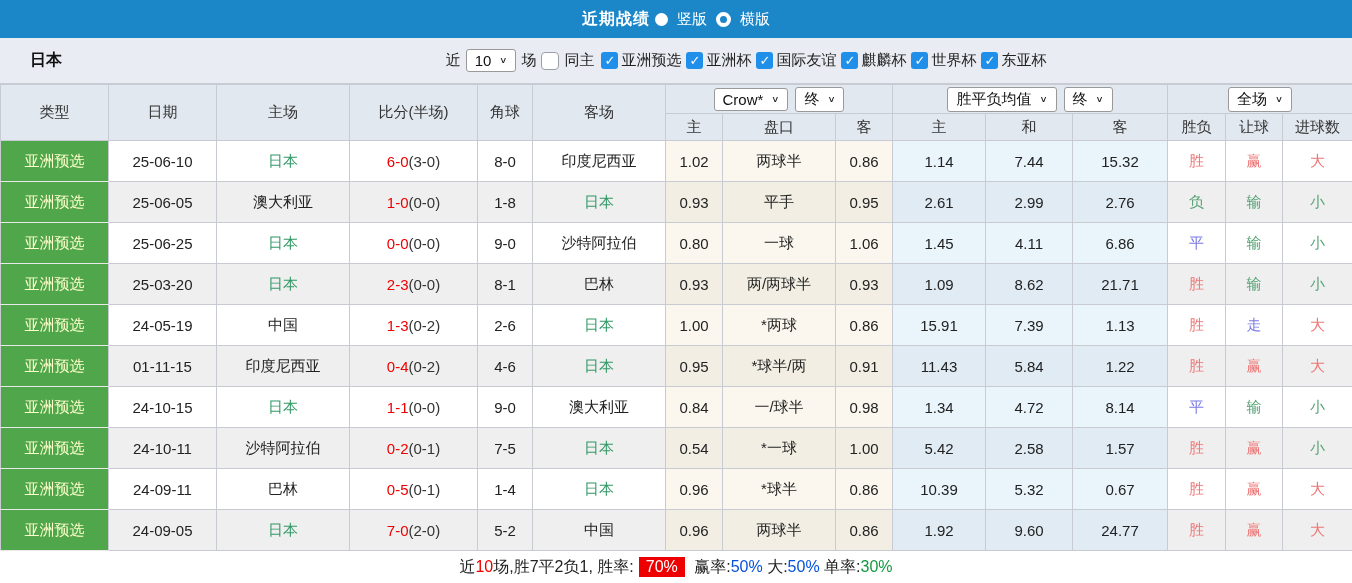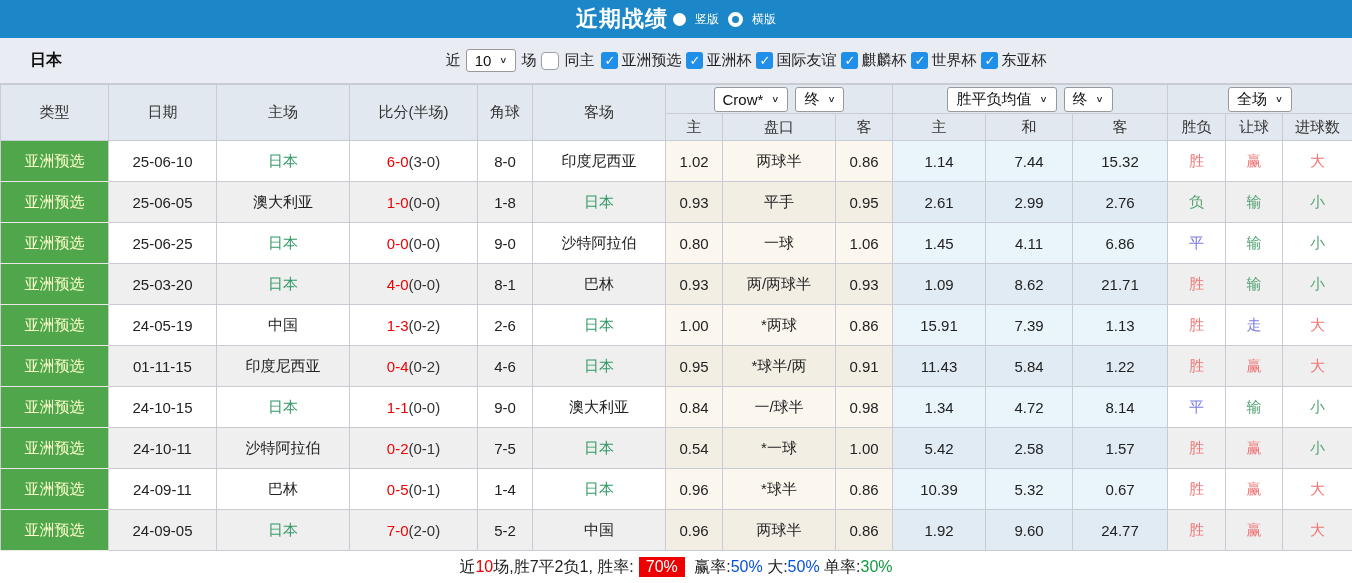--- a/index.html
+++ b/index.html
@@ -1,45 +1,45 @@
 <!DOCTYPE html>
 <html><head>
 <meta charset="utf-8">
 <style>
   html,body{margin:0;padding:0;}
   body{font-family:"Liberation Sans","DejaVu Sans",sans-serif;background:#fff;}
   .page{width:1352px;height:583px;position:relative;background:#fff;overflow:hidden;}
 
   
   .topbar{height:38px;background:#1b86c8;display:flex;align-items:center;justify-content:center;gap:9px;color:#fff;}
-  .title{font-size:22px;font-weight:bold;letter-spacing:1px;}
+  .title{font-size:16px;font-weight:bold;letter-spacing:1px;}
   .radio{display:inline-block;border-radius:50%;box-sizing:border-box;cursor:pointer;}
   .radio.solid{width:13px;height:13px;background:#fff;margin-left:-4px;}
   .radio.ring{width:15px;height:15px;border:4px solid #fff;background:transparent;}
-  .radio-label{font-size:12px;}
+  .radio-label{font-size:15px;}
 
   
   .filterbar{height:46px;background:#e9edf3;border-bottom:1px solid #c8ccd2;display:flex;align-items:center;font-size:15px;color:#222;box-sizing:border-box;}
   .team-name{font-size:16px;font-weight:bold;margin-left:30px;color:#111;}
   .filter-controls{margin:0 auto;display:flex;align-items:center;gap:5px;transform:translateX(40px);}
   .sel{display:inline-flex;align-items:center;gap:8px;background:#fff;border:1px solid #999;border-radius:3px;padding:2px 8px;font-size:15px;color:#111;cursor:pointer;white-space:nowrap;}
   .chev{font-size:11px;color:#222;transform:scaleY(.8);}
   .checkbox{width:17px;height:17px;border-radius:3px;display:inline-flex;align-items:center;justify-content:center;font-size:13px;box-sizing:border-box;cursor:pointer;}
   .checkbox.checked{background:#1f8fea;color:#fff;}
   .checkbox.unchecked{background:#fff;border:1px solid #9aa0a6;border-radius:4px;width:18px;height:18px;}
   .cb-label{margin-right:2px;text-align:center;}
 
   
   table{border-collapse:collapse;table-layout:fixed;width:1352px;}
   th,td{border:1px solid #c8ccd2;text-align:center;padding:0;overflow:hidden;white-space:nowrap;}
   thead th{background:#e2e8ef;color:#333;font-weight:normal;font-size:15px;}
   tr.grp-row th{height:28px;}
   tr.sub-row th{height:26px;}
   th.grp{border-bottom:none;}
-  th.grp .grp-inner{display:flex;justify-content:center;gap:7px;}
+  th.grp .grp-inner{display:flex;align-items:center;justify-content:center;gap:7px;}
   tbody td{height:40px;font-size:15px;color:#222;}
   tbody tr:nth-child(odd) td{background:#fff;}
   tbody tr:nth-child(even) td{background:#efefef;}
   td.c-type{background:#4fa64b !important;color:#ffffcc;border-bottom:1px solid #e9e9e9;border-top:1px solid #e9e9e9;font-size:15px;}
   td.c-team.hl{color:#339966;}
   .score-main{color:#ee0000;}
   .score-half{color:#333;}
   tbody tr:nth-child(odd) td.c-ah{background:#fbf7ee;}
   tbody tr:nth-child(even) td.c-ah{background:#f2eee4;}
   tbody tr:nth-child(odd) td.c-avg{background:#e9f4fb;}
@@ -218,21 +218,21 @@
           <td class="c-avg">4.11</td>
           <td class="c-avg">6.86</td>
           <td class="c-res t-blue">平</td>
           <td class="c-res t-green">输</td>
           <td class="c-res t-green">小</td>
         </tr>
         <tr>
           <td class="c-type">亚洲预选</td>
           <td class="c-date">25-03-20</td>
           <td class="c-team hl">日本</td>
-          <td class="c-score"><span class="score-main">4-0</span><span class="score-half">(0-0)</span></td>
+          <td class="c-score"><span class="score-main">2-3</span><span class="score-half">(0-0)</span></td>
           <td class="c-corner">8-1</td>
           <td class="c-team">巴林</td>
           <td class="c-ah">0.93</td>
           <td class="c-ah">两/两球半</td>
           <td class="c-ah">0.93</td>
           <td class="c-avg">1.09</td>
           <td class="c-avg">8.62</td>
           <td class="c-avg">21.71</td>
           <td class="c-res t-red">胜</td>
           <td class="c-res t-green">输</td>

